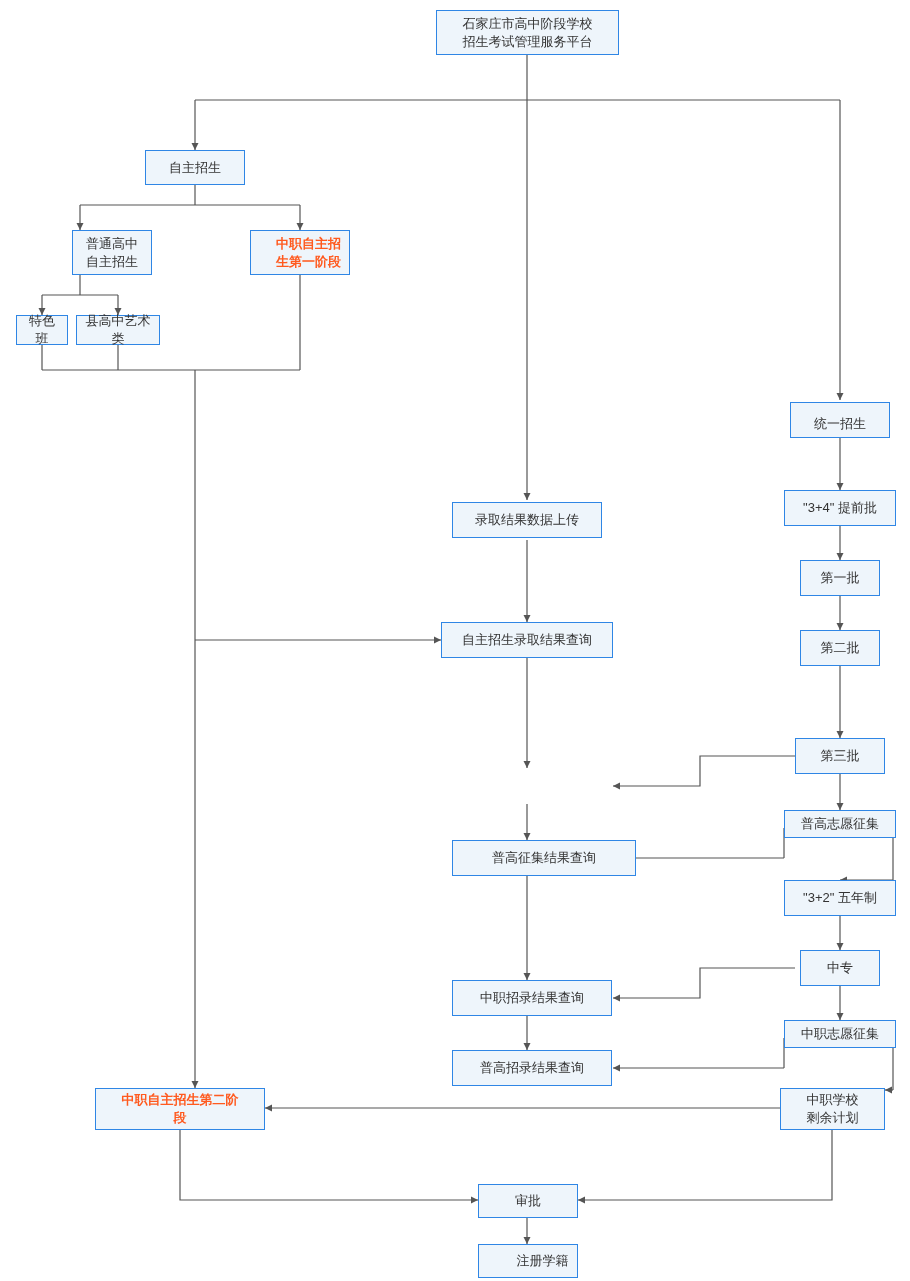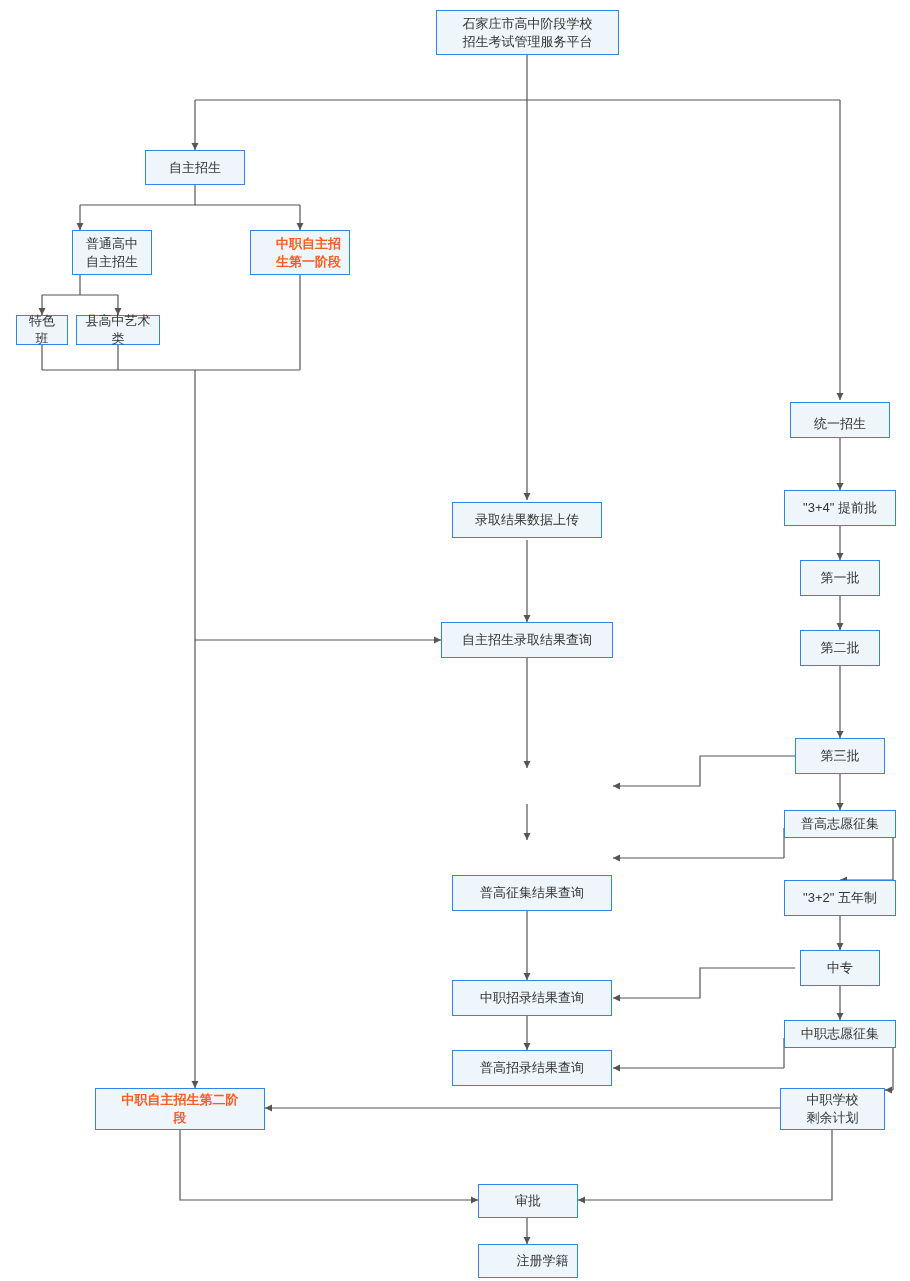--- a/index.html
+++ b/index.html
@@ -162,21 +162,21 @@
 
   <div class="node" style="left:452px; top:502px; width:150px; height:36px;">
     <span>录取结果数据上传</span>
   </div>
 
   <div class="node" style="left:441px; top:622px; width:172px; height:36px;">
     <span>自主招生录取结果查询</span>
   </div>
 
 
-  <div class="node" style="left:452px; top:875px; width:160px; height:36px;">
+  <div class="node" style="left:452px; top:840px; width:184px; height:36px;">
     <span>普高征集结果查询</span>
   </div>
 
   <div class="node" style="left:452px; top:980px; width:160px; height:36px;">
     <span>中职招录结果查询</span>
   </div>
 
   <div class="node" style="left:452px; top:1050px; width:160px; height:36px;">
     <span>普高招录结果查询</span>
   </div>

